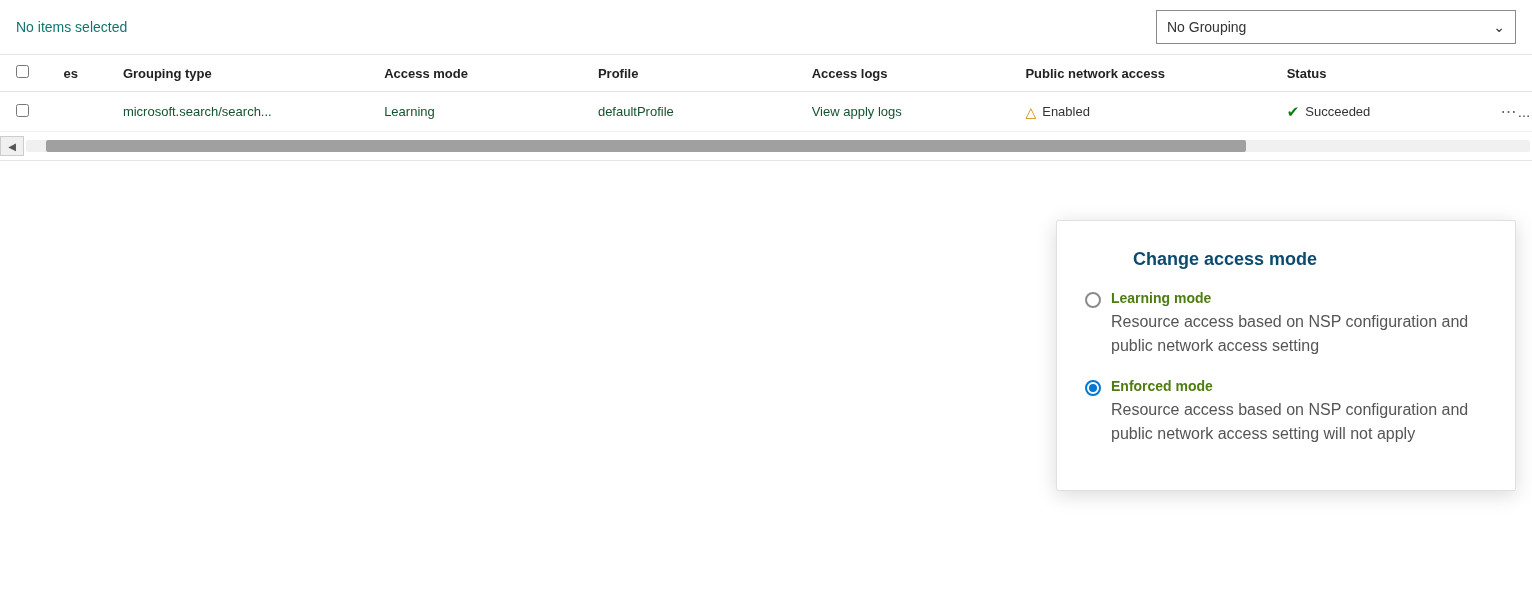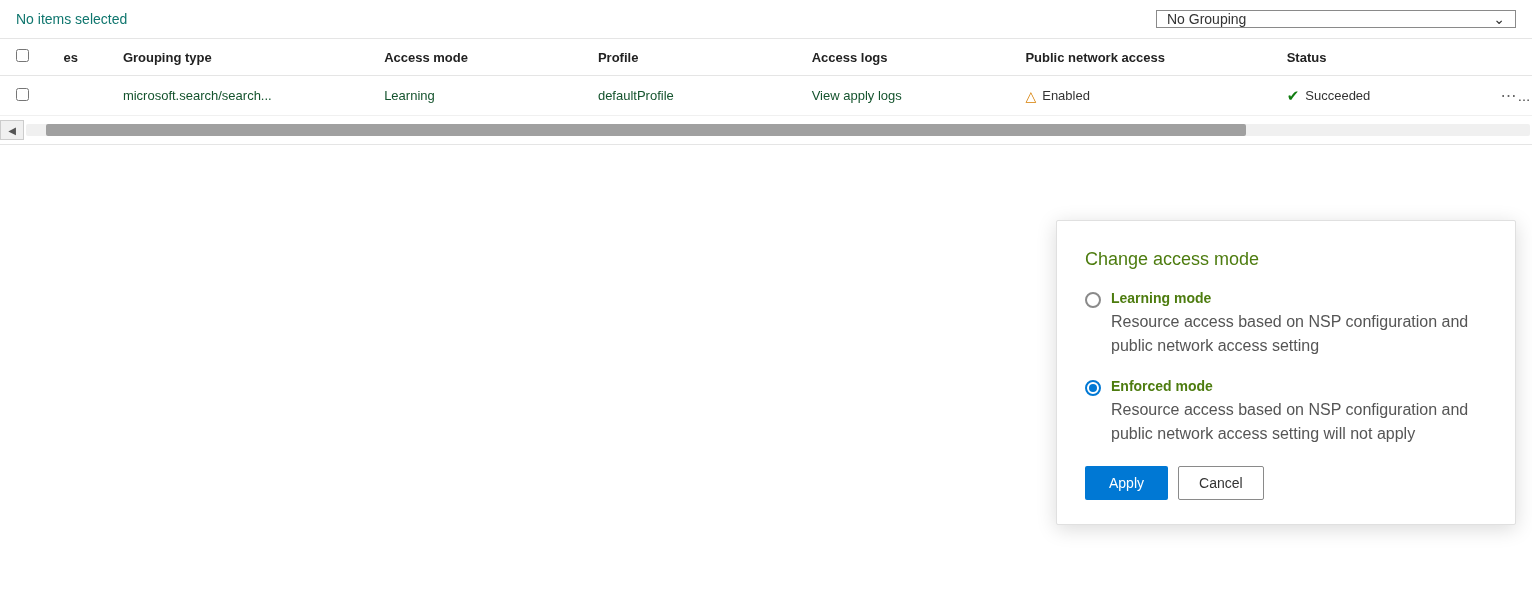--- a/index.html
+++ b/index.html
@@ -23,21 +23,21 @@
       border-bottom: 1px solid #e5e5e5;
     }
     .no-items-label {
       font-size: 14px;
       color: #0f766e;
     }
     .grouping-dropdown {
       display: flex;
       align-items: center;
       border: 1px solid #8a8a8a;
-      padding: 0 10px;
+      padding: 8px 10px;
       min-width: 360px;
       justify-content: space-between;
       cursor: pointer;
       background: #fff;
     }
     .grouping-dropdown span {
       font-size: 14px;
       color: #333;
     }
     .chevron-icon {
@@ -165,23 +165,24 @@
       width: 460px;
       background: #fff;
       border: 1px solid #e0e0e0;
       box-shadow: 0 4px 20px rgba(0,0,0,0.15);
       border-radius: 2px;
       padding: 28px 28px 24px 28px;
       z-index: 100;
     }
     .panel-title {
       font-size: 18px;
-      font-weight: 400;
-      color: #4d7c0f;
+      font-weight: 700;
+      color: #0c4a6e;
       margin-bottom: 20px;
+      margin-left: 48px;
     }
     .radio-option {
       display: flex;
       align-items: flex-start;
       gap: 10px;
       margin-bottom: 20px;
     }
     .radio-label {
       font-size: 14px;
       font-weight: 600;
@@ -327,17 +328,13 @@
   </div>
 
   <div class="radio-option">
     <div class="radio-circle selected"></div>
     <div>
       <div class="radio-label">Enforced mode</div>
       <div class="radio-desc">Resource access based on NSP configuration and public network access setting will not apply</div>
     </div>
   </div>
 
-  <div class="panel-buttons">
-    <button class="btn-apply">Apply</button>
-    <button class="btn-cancel">Cancel</button>
-  </div>
 </div>
 
 </body></html>

